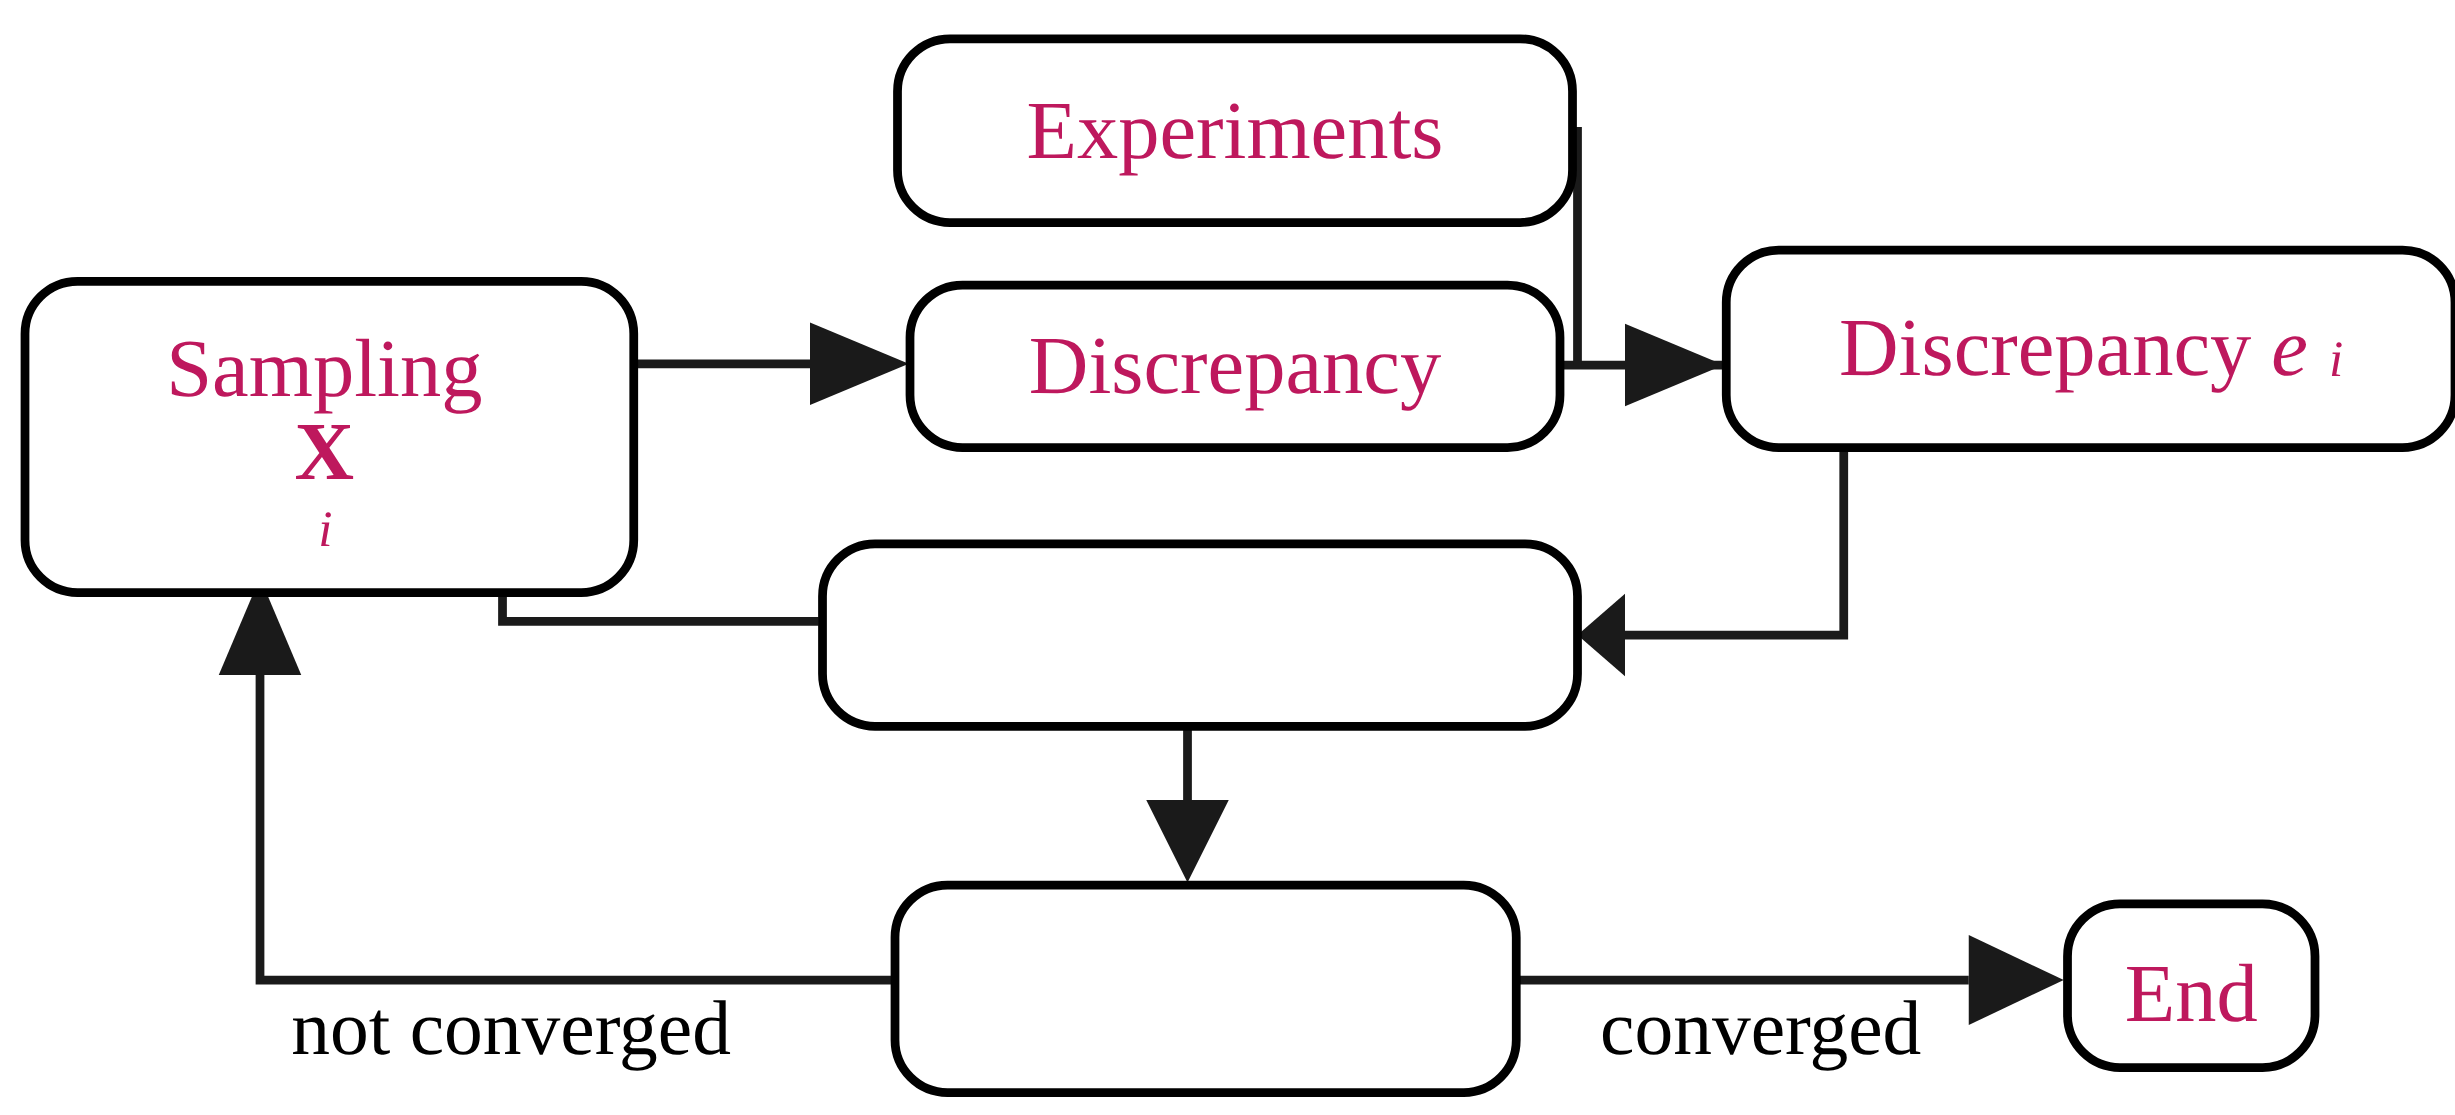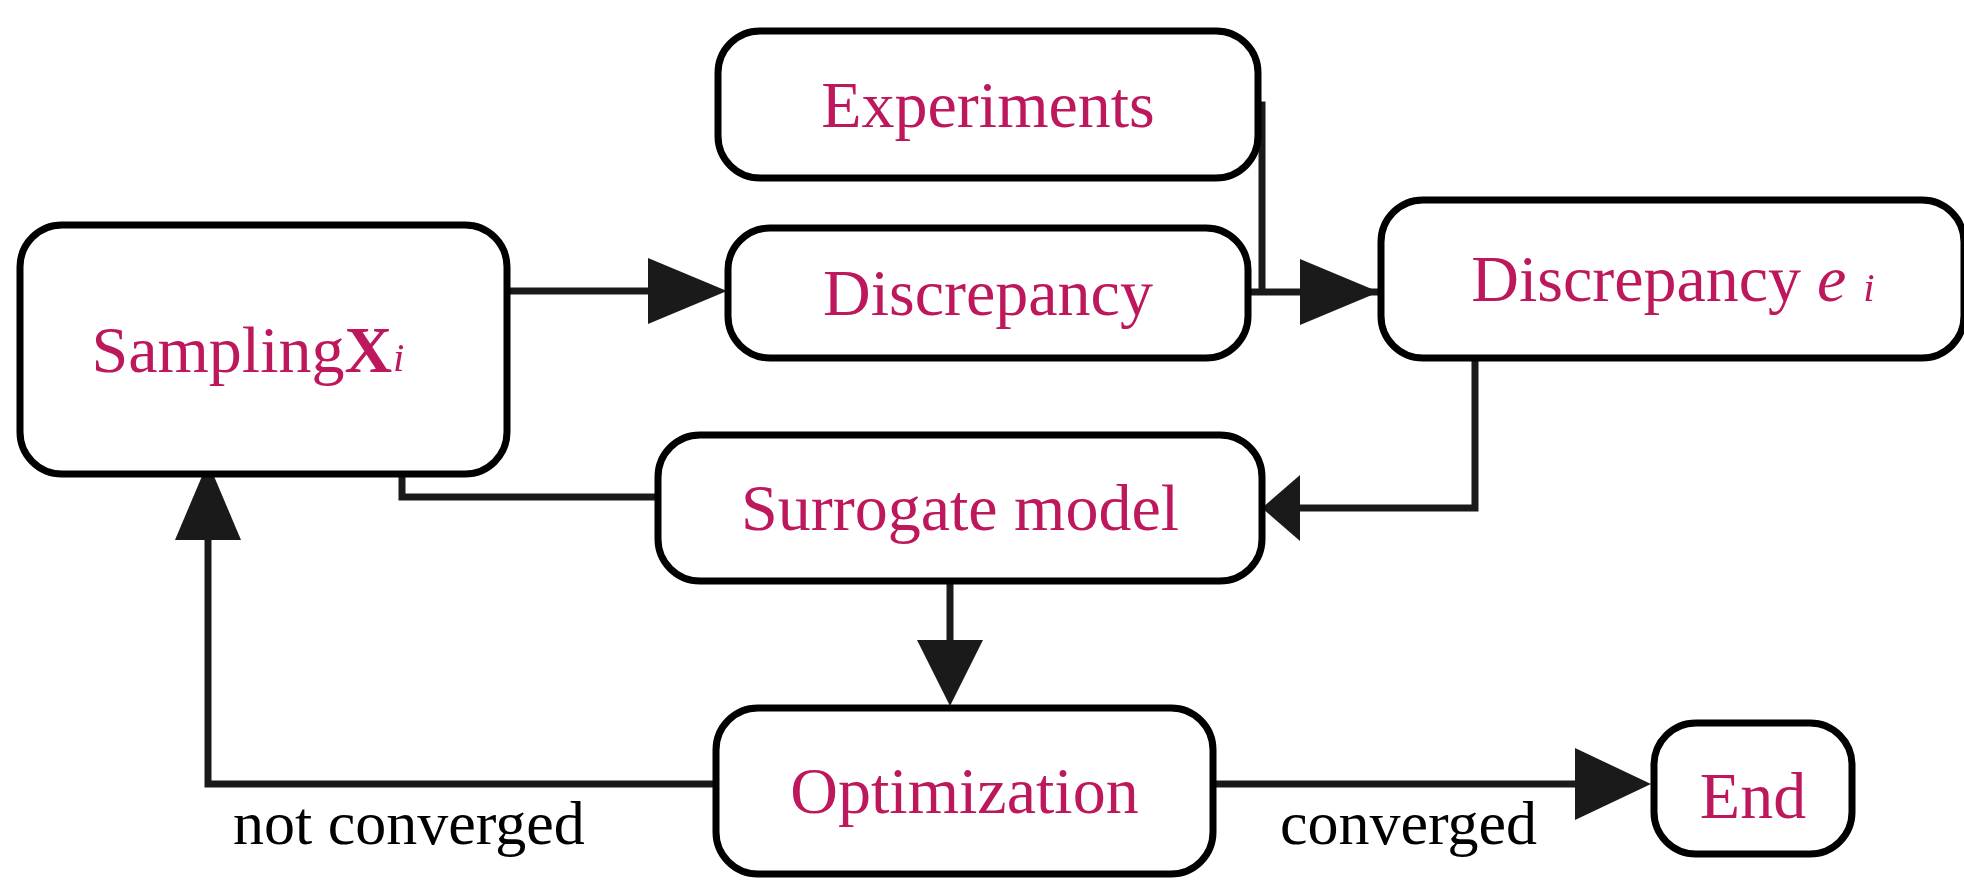--- a/index.html
+++ b/index.html
@@ -129,47 +129,41 @@
     <rect class="node-box" x="1381" y="200" width="583" height="158" rx="42" ry="42"></rect>
 
     <rect class="node-box" x="658" y="435" width="604" height="146" rx="42" ry="42"></rect>
 
     <rect class="node-box" x="716" y="708" width="497" height="166" rx="42" ry="42"></rect>
 
     <rect class="node-box" x="1654" y="723" width="198" height="131" rx="42" ry="42"></rect>
 
   </svg>
 
-  <div class="node-label" style="left:4px; top:225px; width:487px; height:249px;">
+  <div class="node-label" style="left:16px; top:225px; width:487px; height:249px;flex-direction:column;">
     <span>Sampling </span>
       <span class="sym-bold">X</span>
       <span class="sub">i</span>
   </div>
 
   <div class="node-label" style="left:718px; top:31px; width:540px; height:147px;">
     <span>Experiments</span>
   </div>
 
   <div class="node-label" style="left:728px; top:228px; width:520px; height:130px;">
     <span>Discrepancy</span>
   </div>
 
   <div class="node-label" style="left:1381px; top:200px; width:583px; height:158px;gap:16px;">
     <span>Discrepancy </span>
       <span class="sym-italic">e</span>
       <span class="sub">i</span>
   </div>
 
-  <div class="node-label" style="left:658px; top:435px; width:604px; height:146px;">
-    <span>Surrogate model</span>
-  </div>
 
-  <div class="node-label" style="left:716px; top:708px; width:497px; height:166px;">
-    <span>Optimization</span>
-  </div>
 
   <div class="node-label" style="left:1654px; top:730px; width:198px; height:131px;">
     <span>End</span>
   </div>
 
   <div class="edge-label" style="left:233px; top:792px;">not converged</div>
 
   <div class="edge-label" style="left:1280px; top:792px;">converged</div>
 
 </div>

